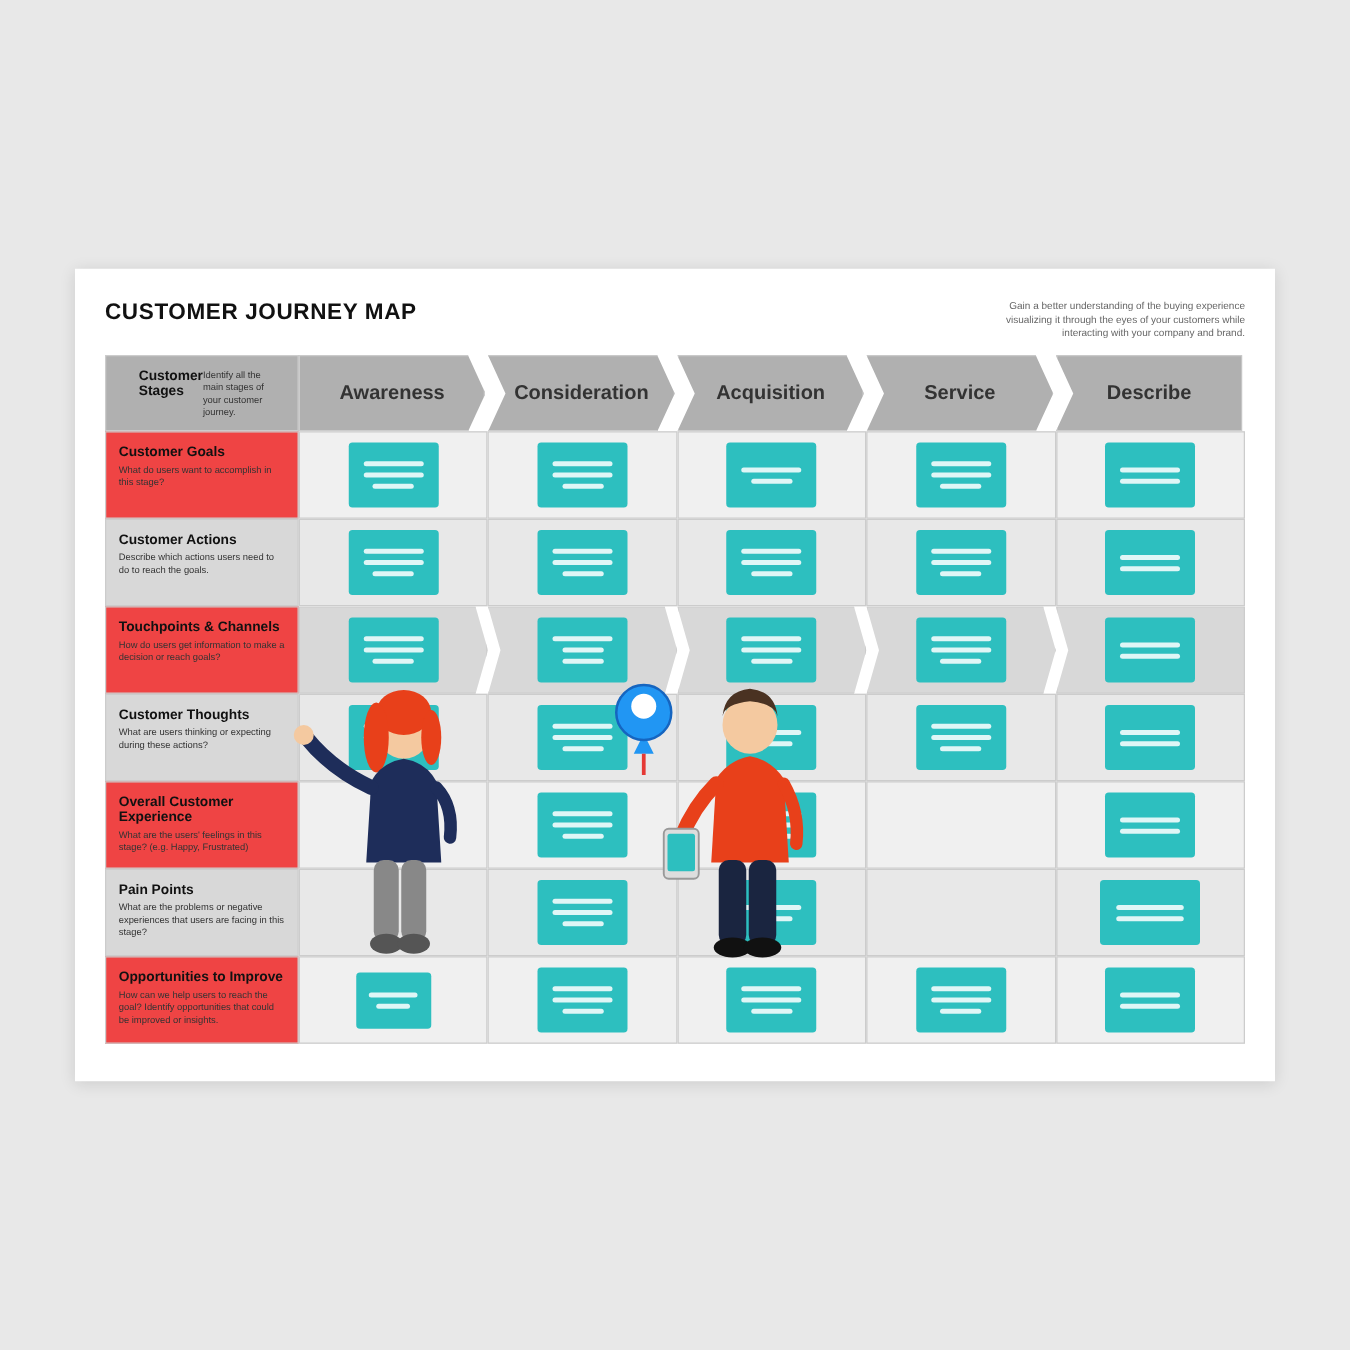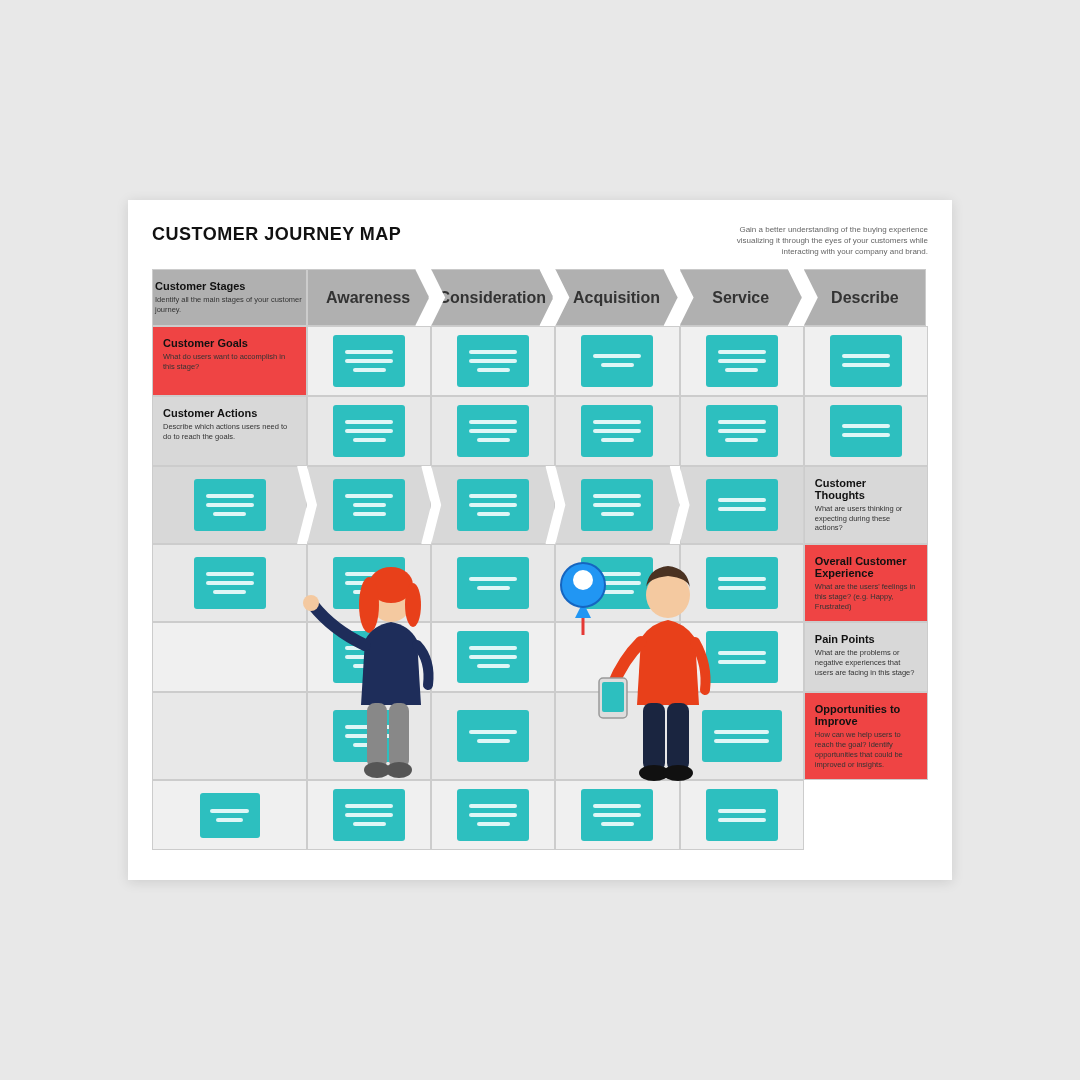--- a/index.html
+++ b/index.html
@@ -7,21 +7,21 @@
       background: #e8e8e8;
       display: flex;
       justify-content: center;
       align-items: center;
       min-height: 1080px;
       width: 1080px;
       font-family: Arial, sans-serif;
     }
     .card {
       background: #fff;
-      width: 824px;
+      width: 960px;
       padding: 24px 24px 30px 24px;
       box-shadow: 0 2px 12px rgba(0,0,0,0.12);
       position: relative;
     }
     .header-row {
       display: flex;
       align-items: flex-start;
       margin-bottom: 12px;
       gap: 20px;
     }
@@ -61,23 +61,23 @@
     }
     
     .journey-table {
       display: grid;
       grid-template-columns: 155px repeat(5, 1fr);
       border-collapse: collapse;
       position: relative;
     }
     .label-cell {
       background: #b0b0b0;
-      padding: 10px 2px;
-      display: flex;
-      flex-direction: column;
+      padding: 10px 26px;
+      display: flex;
+      flex-direction: row;
       justify-content: flex-start;
       border: 1px solid #ccc;
     }
     .label-cell-title {
       font-size: 11px;
       font-weight: 700;
       color: #111;
       margin-bottom: 3px;
     }
     .label-cell-desc {
@@ -257,20 +257,24 @@
         <div class="teal-line short"></div>
       </div>
     </div>
     <div class="data-content-cell alt">
       <div class="teal-card">
         <div class="teal-line"></div>
         <div class="teal-line"></div>
       </div>
     </div>
 
+    <div class="data-label-cell">
+      <span class="label-cell-title">Touchpoints &amp; Channels</span>
+      <span class="label-cell-desc">How do users get information to make a decision or reach goals?</span>
+    </div>
     <div class="data-content-cell" style="background:#d8d8d8; clip-path: polygon(0 0, calc(100% - 10px) 0, 100% 50%, calc(100% - 10px) 100%, 0 100%);">
       <div class="teal-card">
         <div class="teal-line"></div>
         <div class="teal-line"></div>
         <div class="teal-line short"></div>
       </div>
     </div>
     <div class="data-content-cell" style="background:#d8d8d8; clip-path: polygon(0 0, calc(100% - 10px) 0, 100% 50%, calc(100% - 10px) 100%, 0 100%, 10px 50%);">
       <div class="teal-card">
         <div class="teal-line"></div>

